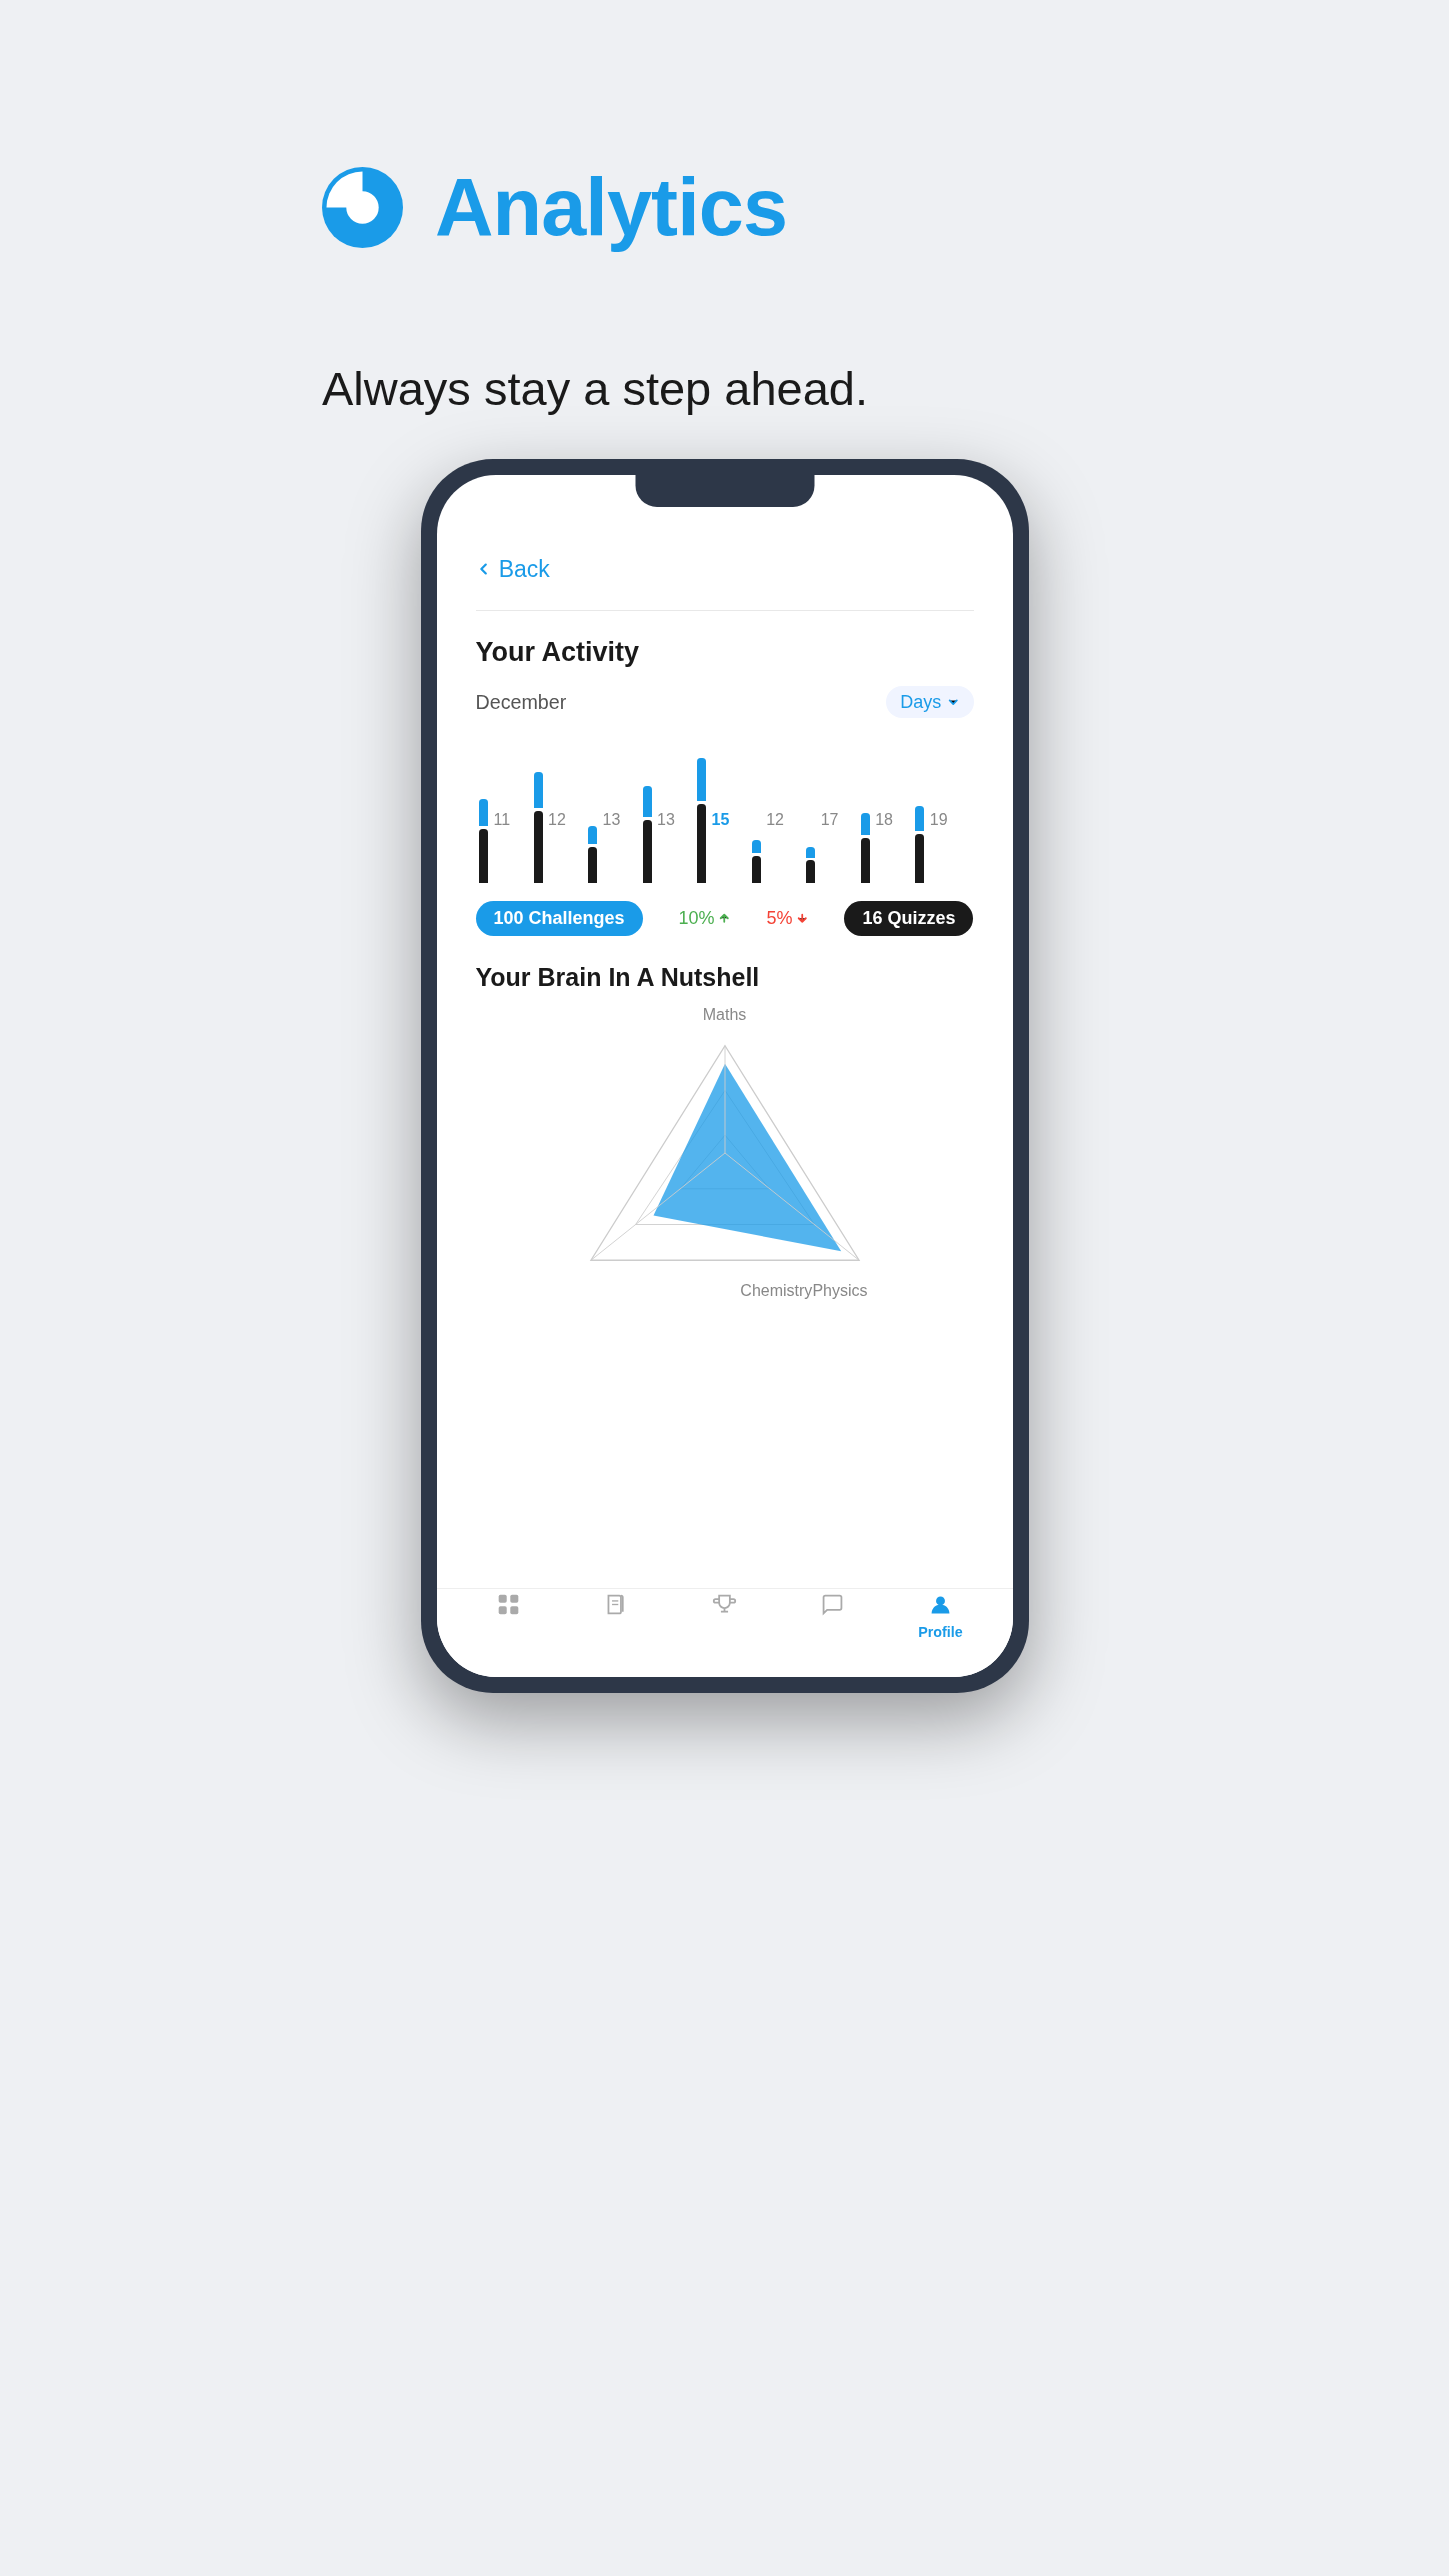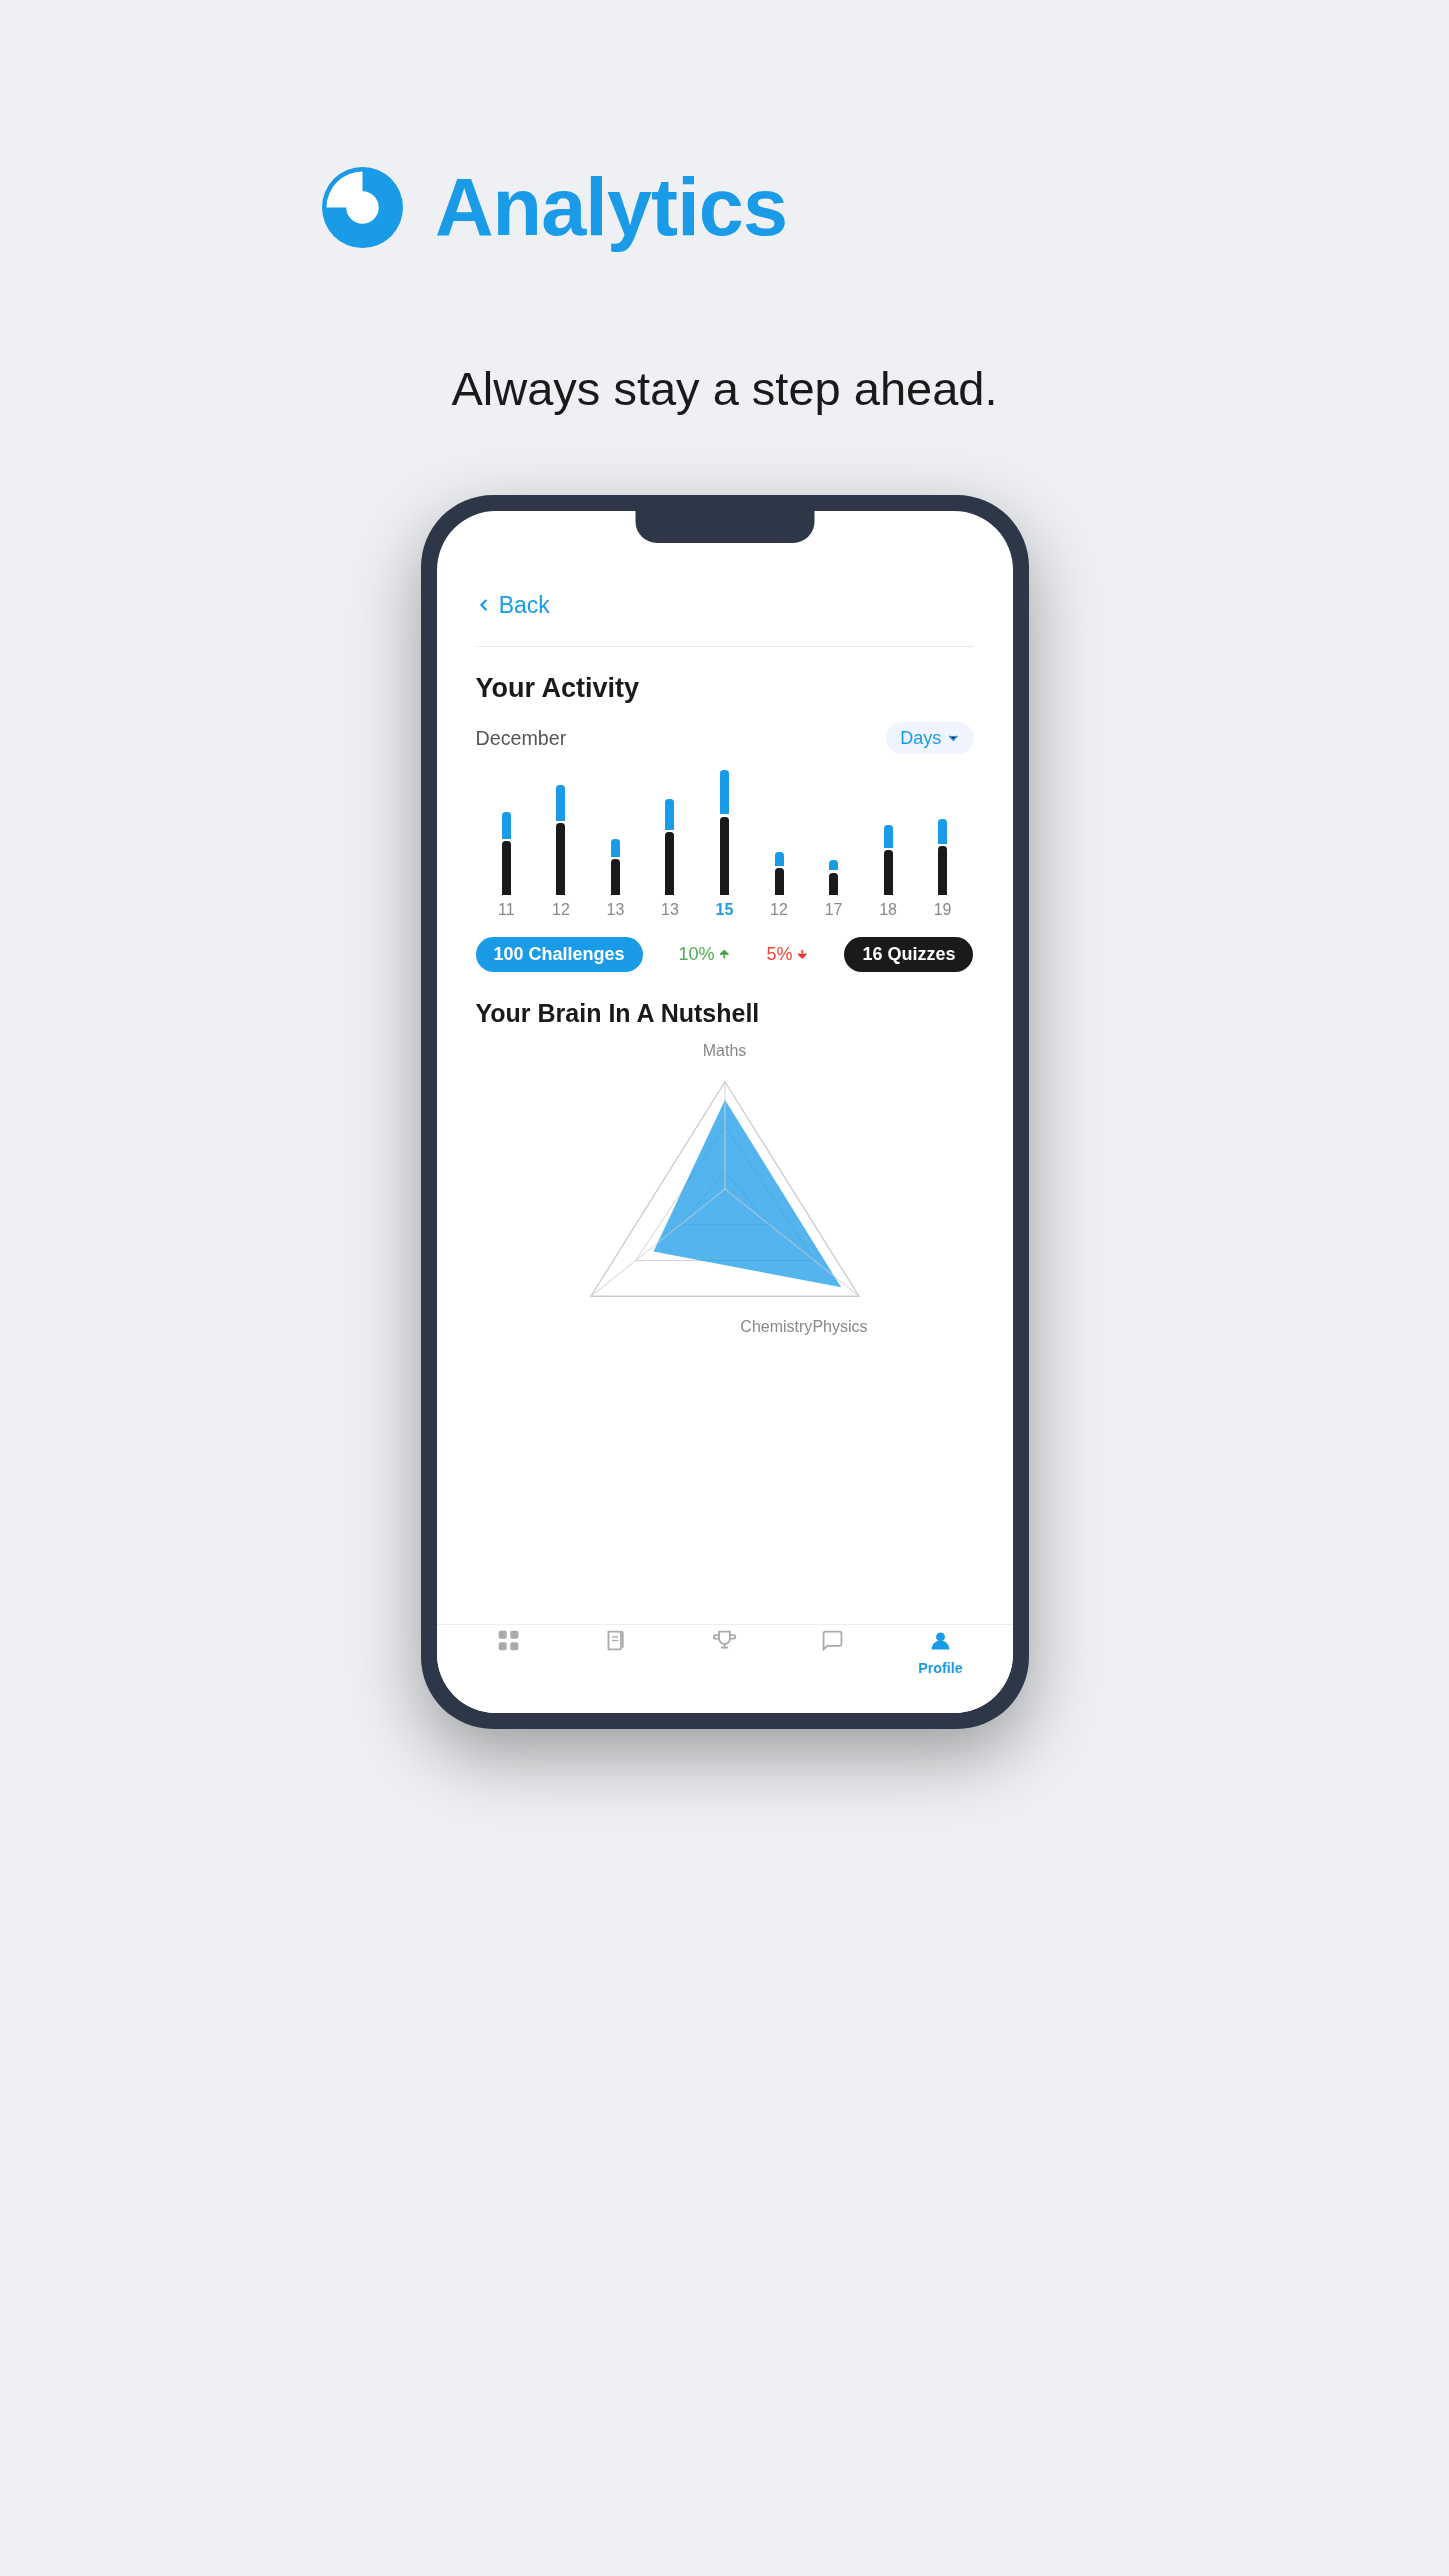--- a/index.html
+++ b/index.html
@@ -11,22 +11,21 @@
       min-height: 2576px;
       display: flex;
       flex-direction: column;
       align-items: center;
       padding: 161px 89px 89px;
     }
 
     .header-section {
       width: 100%;
       max-width: 805px;
-      margin-bottom: 72px;
-      text-align: center;
+      margin-bottom: 36px;
     }
 
     .title-row {
       display: flex;
       align-items: center;
       gap: 32px;
       margin-bottom: 36px;
     }
 
     .analytics-icon {
@@ -152,21 +151,20 @@
       height: 143px;
       display: flex;
       align-items: flex-end;
       justify-content: space-between;
       padding: 0 3.6px;
       margin-bottom: 10.7px;
     }
 
     .bar-group {
       display: flex;
-      flex-direction: column;
       align-items: center;
       gap: 5.4px;
       flex: 1;
     }
 
     .bar-stack {
       display: flex;
       flex-direction: column;
       align-items: center;
       gap: 2.7px;

